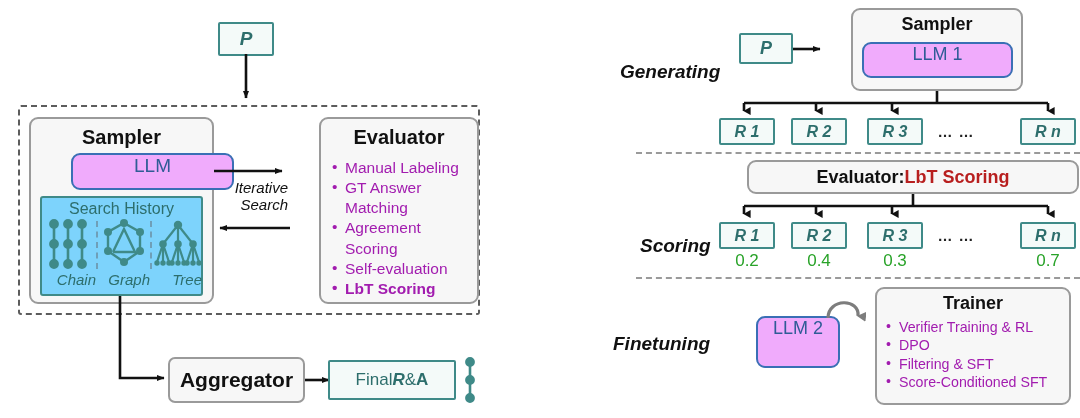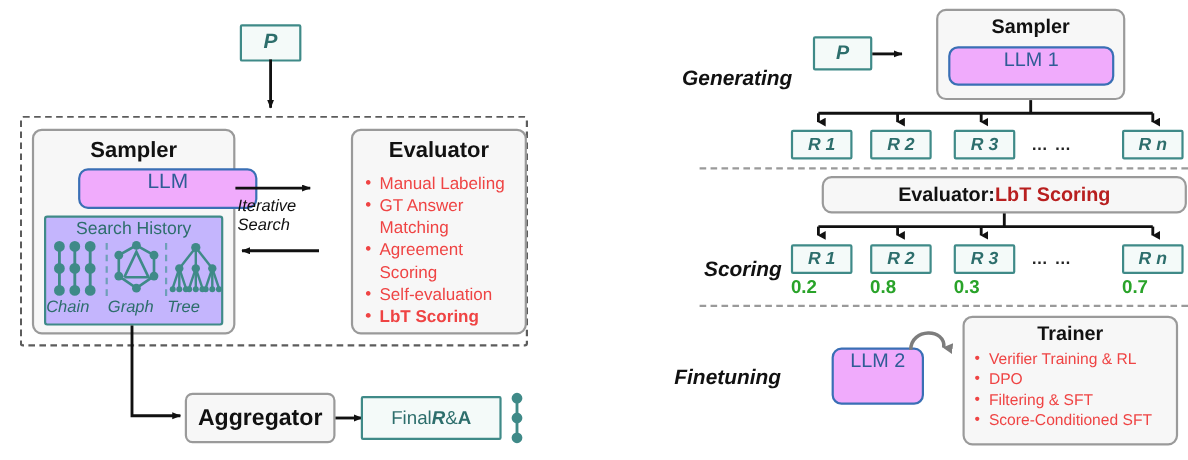--- a/index.html
+++ b/index.html
@@ -17,34 +17,34 @@
   .bluebox{ 
     background:#f0abfc;border:2.2px solid #3a6fb5;border-radius:9px;
     color:#2f5c96;display:flex;align-items:flex-start;justify-content:center;
     font-size:19px;
   }
   .tealbox{ 
     background:#f4faf9;border:2.2px solid #3f8a88;border-radius:2px;
     color:#2d6e6c;display:flex;align-items:center;justify-content:center;
   }
   .teal-panel{
-    background:#c4b5fd;border:2.2px solid #3f8a88;border-radius:3px;
+    background:#7dd3fc;border:2.2px solid #3f8a88;border-radius:3px;
   }
   .dashed-frame{border:2.4px dashed #5c5c5c;border-radius:3px;}
 
   .ttl{font-weight:bold;color:#111;text-align:center;}
   .bullets{list-style:none;margin:0;padding:0;}
-  .bullets li{position:relative;padding-left:13px;color:#ef4444;line-height:1.30;}
+  .bullets li{position:relative;padding-left:13px;color:#a21caf;line-height:1.30;}
   .bullets li:before{content:"\2022";position:absolute;left:0;top:-1px;}
   .lbt{color:#b81f1f;font-weight:bold;}
   .stage-label{font-style:italic;font-weight:bold;color:#111;font-size:19px;}
-  .score{color:#29a329;font-weight:bold;font-size:17px;text-align:left;}
+  .score{color:#29a329;font-weight:normal;font-size:17px;text-align:center;}
   .ellip{color:#222;font-weight:bold;letter-spacing:1px;font-size:15px;
          display:flex;align-items:center;justify-content:center;}
-  .ital-lbl{font-style:italic;color:#111;font-size:15px;text-align:left;line-height:1.12;}
+  .ital-lbl{font-style:italic;color:#111;font-size:15px;text-align:right;line-height:1.12;}
   svg{display:block;overflow:visible;}
 </style>
 </head>
 <body>
 
 <div id="root">
 
   <div class="abs tealbox" style="left:218px;top:22px;width:56px;height:34px;">
     <span style="font-style:italic;font-weight:bold;font-size:19px;">P</span>
   </div>
@@ -287,21 +287,21 @@
   </svg>
 
   <div class="abs tealbox" style="left:719px;top:222px;width:56px;height:27px;">
     <span style="font-style:italic;font-weight:bold;font-size:16px;">R 1</span>
   </div>
   <div class="abs score" style="left:719px;top:251px;width:56px;">0.2</div>
 
   <div class="abs tealbox" style="left:791px;top:222px;width:56px;height:27px;">
     <span style="font-style:italic;font-weight:bold;font-size:16px;">R 2</span>
   </div>
-  <div class="abs score" style="left:791px;top:251px;width:56px;">0.8</div>
+  <div class="abs score" style="left:791px;top:251px;width:56px;">0.4</div>
 
   <div class="abs tealbox" style="left:867px;top:222px;width:56px;height:27px;">
     <span style="font-style:italic;font-weight:bold;font-size:16px;">R 3</span>
   </div>
   <div class="abs score" style="left:867px;top:251px;width:56px;">0.3</div>
 
   <div class="abs ellip" style="left:926px;top:222px;width:60px;height:27px;">… …</div>
 
   <div class="abs tealbox" style="left:1020px;top:222px;width:56px;height:27px;">
     <span style="font-style:italic;font-weight:bold;font-size:16px;">R n</span>

